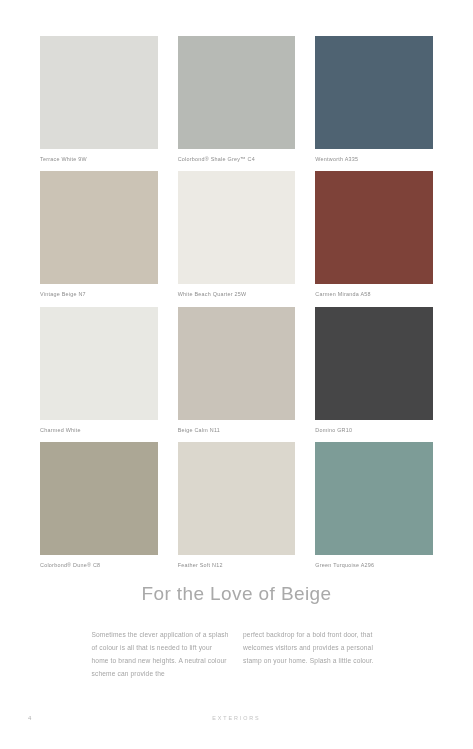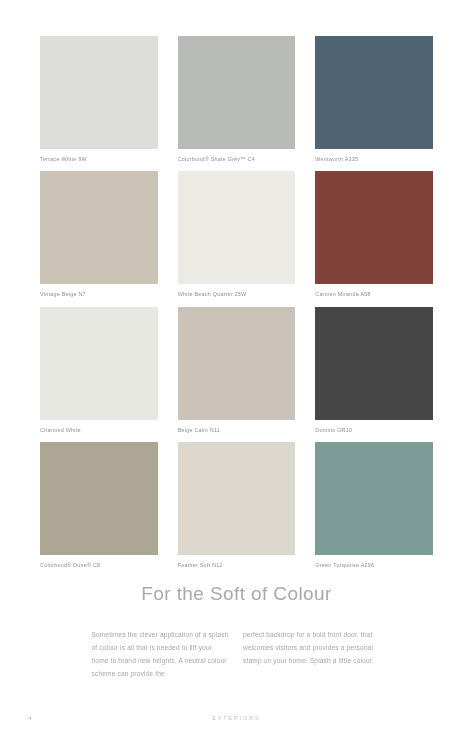--- a/index.html
+++ b/index.html
@@ -171,21 +171,21 @@
     </div>
 
     <div class="swatch-cell">
       <span class="swatch-chip" style="background-color:#7d9c97;"></span>
       <span class="swatch-label">Green Turquoise A296</span>
     </div>
 
   </div>
 
   <div class="article">
-    <h1 class="article-title">For the Soft of Colour</h1>
+    <h1 class="article-title">For the Love of Beige</h1>
     <div class="article-body">
       <p class="article-col">Sometimes the clever application of a splash of colour is all that is needed to lift your home to brand new heights. A neutral colour scheme can provide the</p>
       <p class="article-col">perfect backdrop for a bold front door, that welcomes visitors and provides a personal stamp on your home. Splash a little colour.</p>
     </div>
   </div>
 
   <div class="footer">
     <span class="footer-page">4</span>
     <span class="footer-section">EXTERIORS</span>
   </div>

